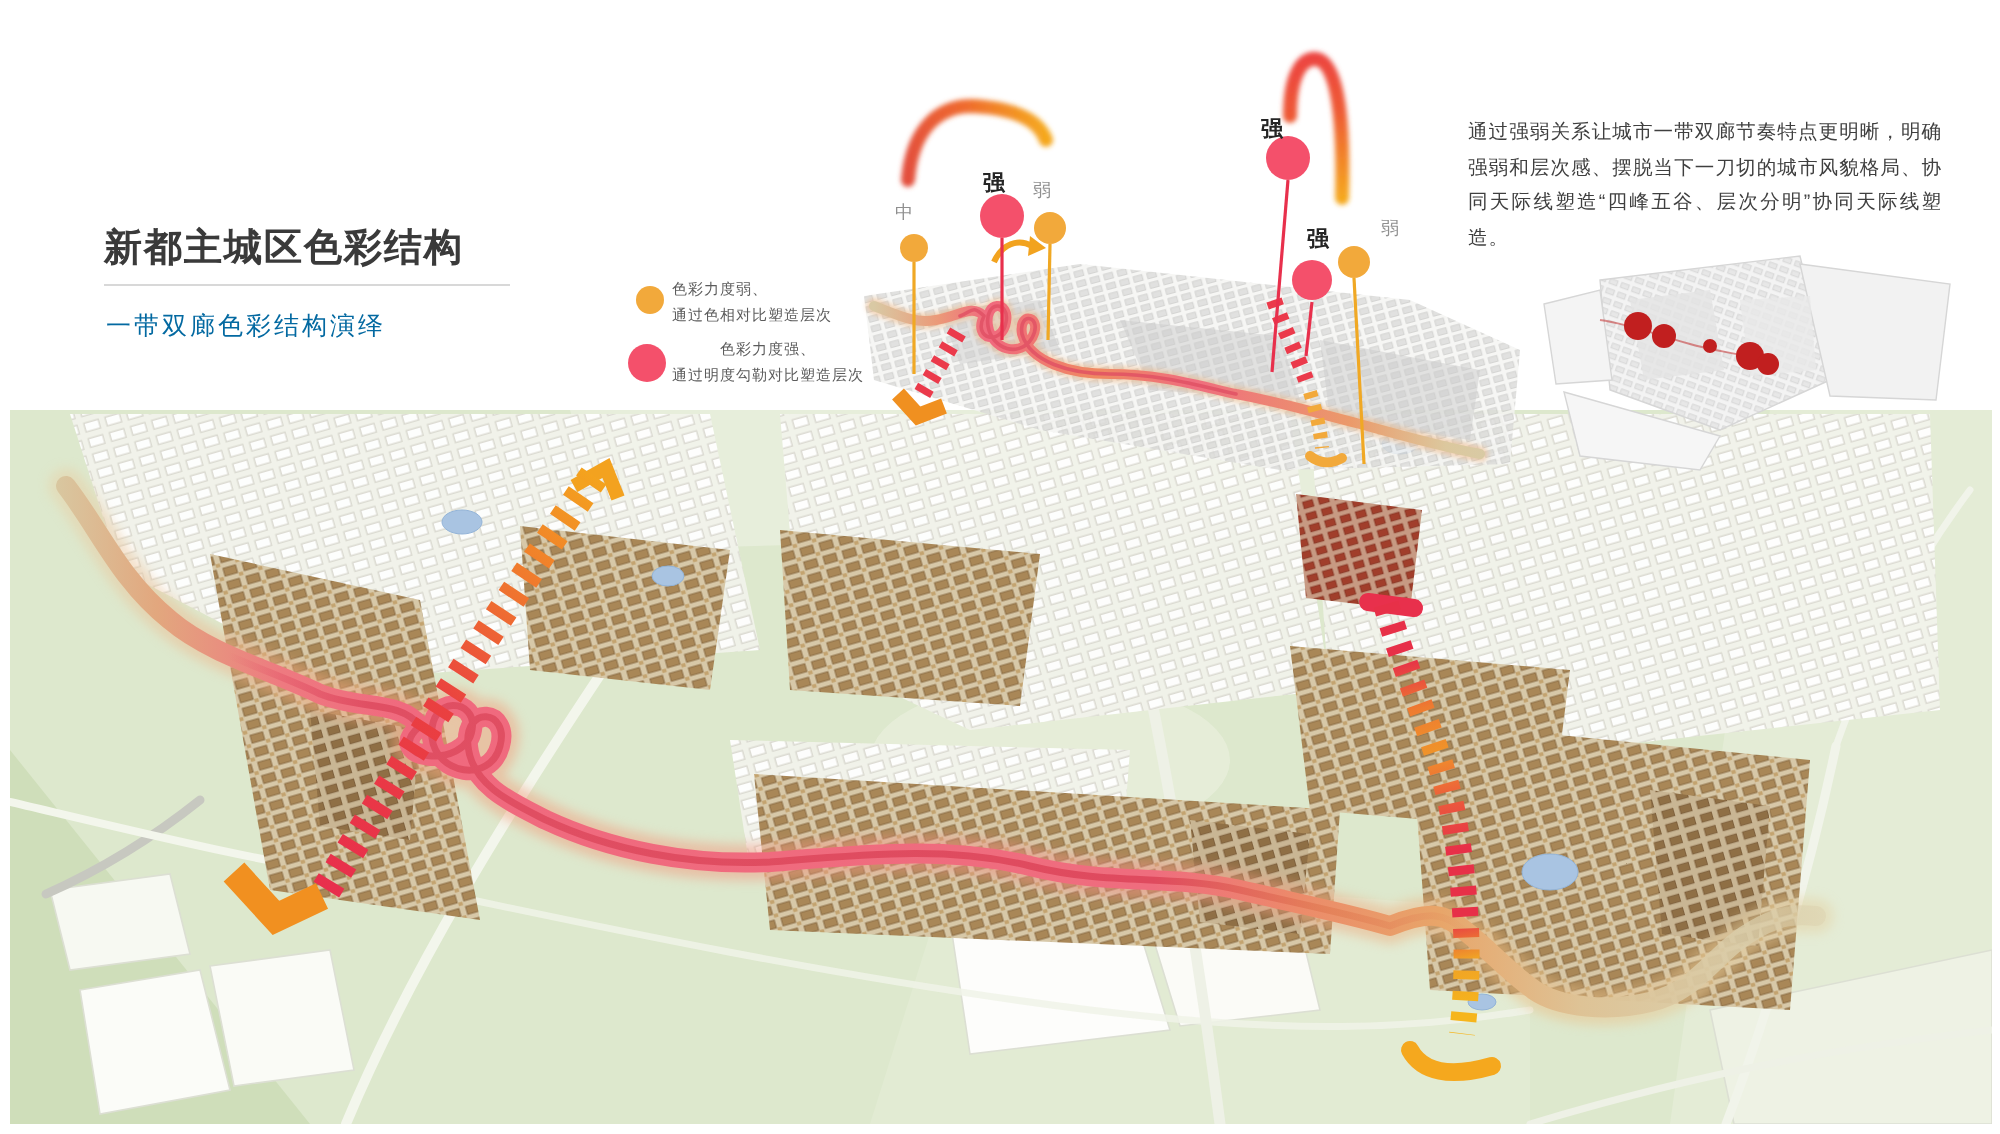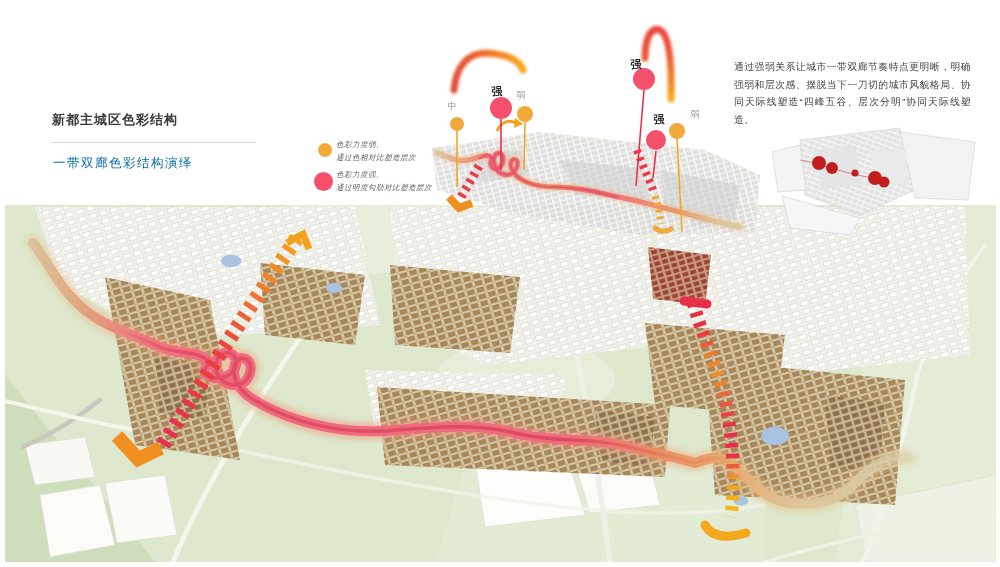--- a/index.html
+++ b/index.html
@@ -1,29 +1,29 @@
 <!DOCTYPE html>
 <html><head>
 <meta charset="utf-8">
 <style>
   html,body{margin:0;padding:0;background:#ffffff;}
   body{width:1000px;height:567px;position:relative;overflow:hidden;
        font-family:"Liberation Sans","DejaVu Sans",sans-serif;color:#333;}
   .abs{position:absolute;}
   
-  .title{left:52px;top:111px;font-size:13px;font-weight:bold;color:#3a3a3a;letter-spacing:1px;}
+  .title{left:52px;top:111px;font-size:19px;font-weight:bold;color:#3a3a3a;letter-spacing:1px;}
   .divider{left:52px;top:142px;width:203px;height:1px;background:#d8d8d8;}
   .subtitle{left:53px;top:155px;font-size:12.5px;color:#0369a1;letter-spacing:1.5px;}
   
   .legend-dot{border-radius:50%;}
   .dot-weak{left:318px;top:143px;width:14px;height:14px;background:#F2A93B;}
   .dot-strong{left:314px;top:172px;width:19px;height:19px;background:#F4506B;}
-  .legend-text{font-size:7.5px;color:#5c5c5c;line-height:13px;letter-spacing:.5px;font-style:italic;}
+  .legend-text{font-size:7.5px;color:#5c5c5c;line-height:13px;letter-spacing:.5px;}
   .lt1{left:336px;top:138px;}
-  .lt2{left:336px;top:168px;}
+  .lt2{left:336px;top:168px;text-align:center;}
   
   .desc{left:734px;top:58px;width:237px;font-size:9.8px;line-height:17.6px;
         color:#3f3f3f;text-align:justify;letter-spacing:.4px;}
   
   #bigmap{left:5px;top:205px;z-index:1;}
   #overlay{left:0;top:0;z-index:3;pointer-events:none;}
   .hdr{z-index:5;}
 </style>
 </head>
 <body>

